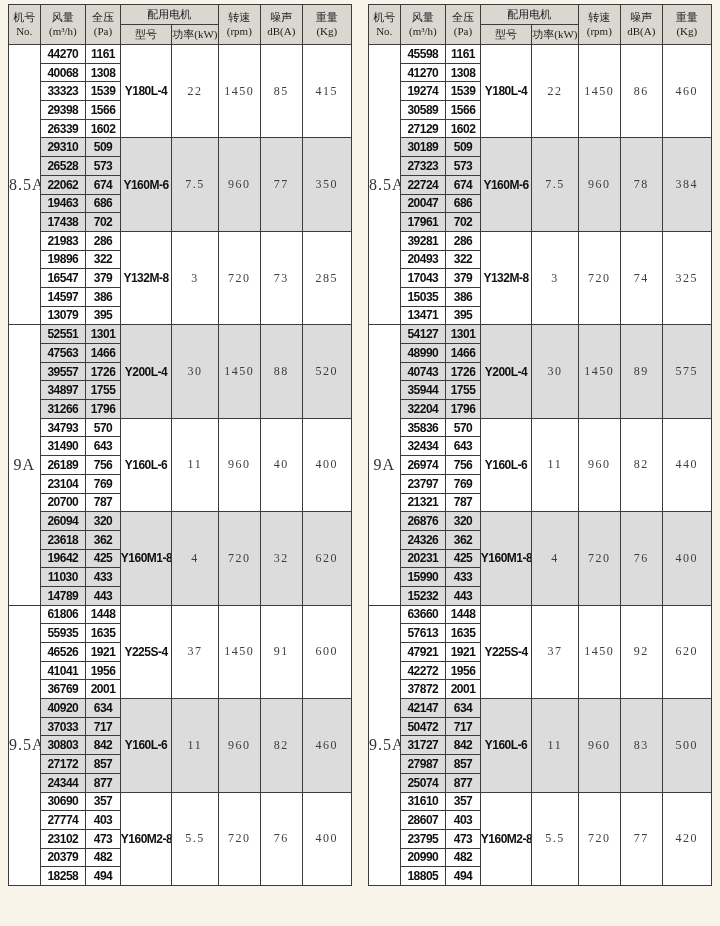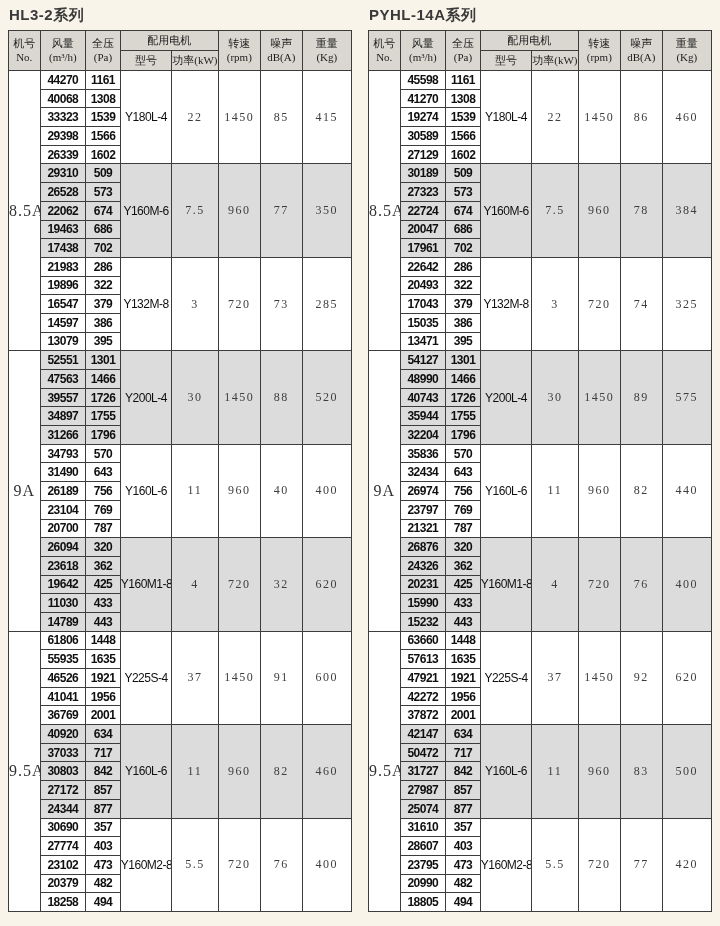--- a/index.html
+++ b/index.html
@@ -29,41 +29,40 @@
     background:#dad7d0;
     font-family:"Liberation Serif", serif; font-weight:400;
     font-size:11px; line-height:1.2; color:#1c1c1c;
   }
   .spec-table tbody tr { height:18.7px; }
   td.cell-flow, td.cell-press {
     font-family:"Liberation Sans", sans-serif; font-weight:700;
     font-size:12px; letter-spacing:-0.5px; color:#0f0f0f;
   }
   td.cell-model {
-    font-family:"Liberation Sans", sans-serif; font-weight:400;
+    font-family:"Liberation Sans", sans-serif; font-weight:700;
     font-size:12px; letter-spacing:-0.5px; color:#0f0f0f;
   }
   td.cell-val {
     font-family:"Liberation Serif", serif; font-size:12px;
     color:#3d3d3d; letter-spacing:1.5px;
   }
   td.cell-modelno {
     font-family:"Liberation Serif", serif; font-size:16px;
     color:#333333; letter-spacing:1px; background:#ffffff;
   }
   .shaded { background:#dcdcdc; }
   .unshaded { background:#ffffff; }
 </style>
 </head>
 <body>
 
 <div class="page">
 
   <section class="spec">
-    <h2 class="spec-title">HL3-2系列</h2>
     <table class="spec-table">
         <colgroup>
           <col style="width:9.2%">
           <col style="width:13.3%">
           <col style="width:10.1%">
           <col style="width:15%">
           <col style="width:13.5%">
           <col style="width:12.4%">
           <col style="width:12.1%">
           <col style="width:14.4%">
@@ -310,21 +309,20 @@
           </tr>
           <tr>
             <td class="cell-flow unshaded">18258</td>
             <td class="cell-press unshaded">494</td>
           </tr>
         </tbody>
       </table>
   </section>
 
   <section class="spec">
-    <h2 class="spec-title">PYHL-14A系列</h2>
     <table class="spec-table">
         <colgroup>
           <col style="width:9.2%">
           <col style="width:13.3%">
           <col style="width:10.1%">
           <col style="width:15%">
           <col style="width:13.5%">
           <col style="width:12.4%">
           <col style="width:12.1%">
           <col style="width:14.4%">
@@ -390,21 +388,21 @@
           </tr>
           <tr>
             <td class="cell-flow shaded">20047</td>
             <td class="cell-press shaded">686</td>
           </tr>
           <tr>
             <td class="cell-flow shaded">17961</td>
             <td class="cell-press shaded">702</td>
           </tr>
           <tr>
-            <td class="cell-flow unshaded">22642</td>
+            <td class="cell-flow unshaded">39281</td>
             <td class="cell-press unshaded">286</td>
             <td rowspan="5" class="cell-model unshaded">Y132M-8</td>
             <td rowspan="5" class="cell-val unshaded">3</td>
             <td rowspan="5" class="cell-val unshaded">720</td>
             <td rowspan="5" class="cell-val unshaded">74</td>
             <td rowspan="5" class="cell-val unshaded">325</td>
           </tr>
           <tr>
             <td class="cell-flow unshaded">20493</td>
             <td class="cell-press unshaded">322</td>

